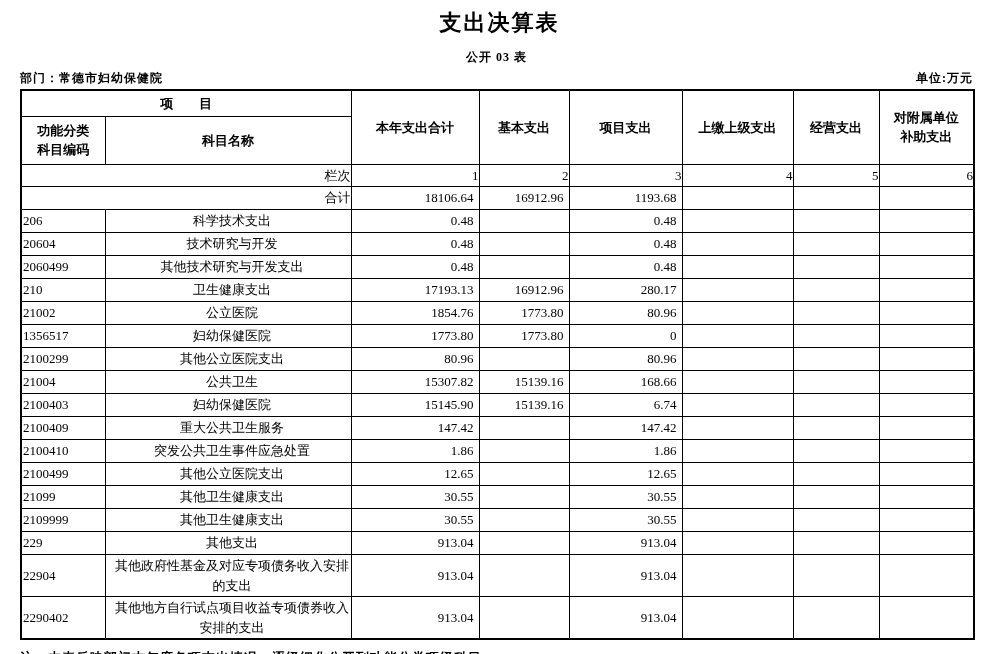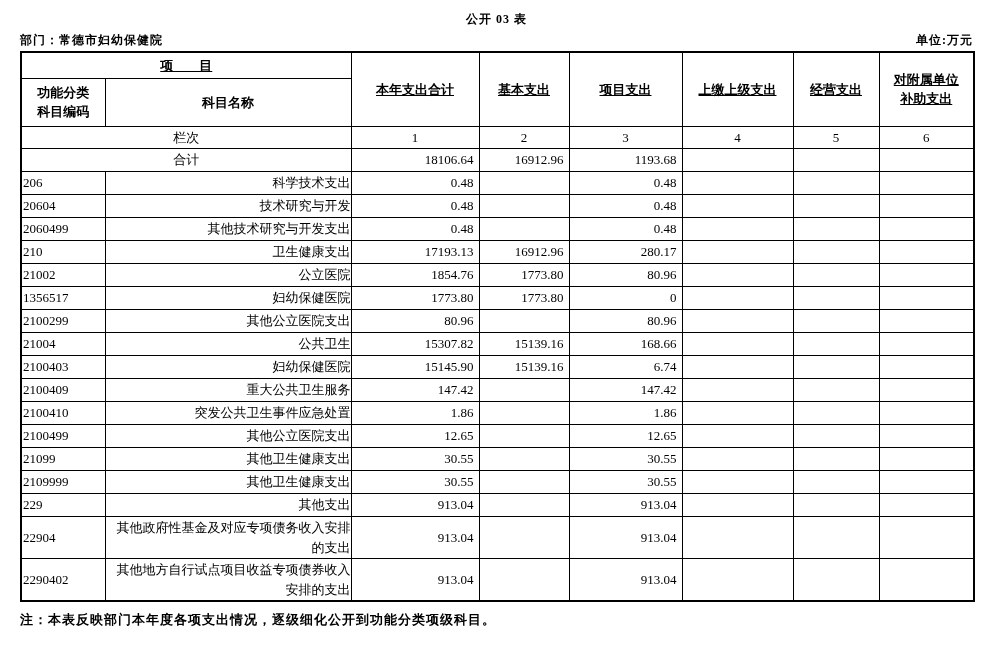--- a/index.html
+++ b/index.html
@@ -22,38 +22,39 @@
     font-size:12px;font-weight:bold;margin:4px 0 2px 0;letter-spacing:1px;
   }
   table{
     border-collapse:collapse;table-layout:fixed;width:953px;
     border:2px solid #000;
   }
   td{
     border:1px solid #000;font-size:13px;vertical-align:middle;
     padding:1px 0;overflow:hidden;
   }
-  tr.h1 td{height:23px;text-decoration:underline;}
+  tr.h1 td{height:23px;}
   tr.h2 td{height:45px;}
   tr.h3 td{height:19px;}
   tbody td{height:20px;}
   .hd{font-weight:bold;text-align:center;}
   .pre{white-space:pre-line;line-height:1.45;}
-  .ctr{text-align:center;}
+  .ctr{text-align:right;}
   .num{text-align:right;padding-right:5px;}
   .code{text-align:left;padding-left:1px;font-family:Liberation Serif, serif;}
-  .name{text-align:right;padding-left:8px;line-height:1.5;}
+  .name{text-align:center;padding-left:8px;line-height:1.5;}
   .note{
     font-size:13px;font-weight:bold;margin-top:9px;letter-spacing:1px;
   }
 </style>
 </head>
 <body>
 
 <div class="page">
+  <h1 class="title">支出决算表</h1>
   <div class="content">
     <div class="formno">公开 03 表</div>
     <div class="meta-row">
       <span>部门：常德市妇幼保健院</span>
       <span>单位:万元</span>
     </div>
 
     <table>
       <colgroup>
         <col style="width:84px">

